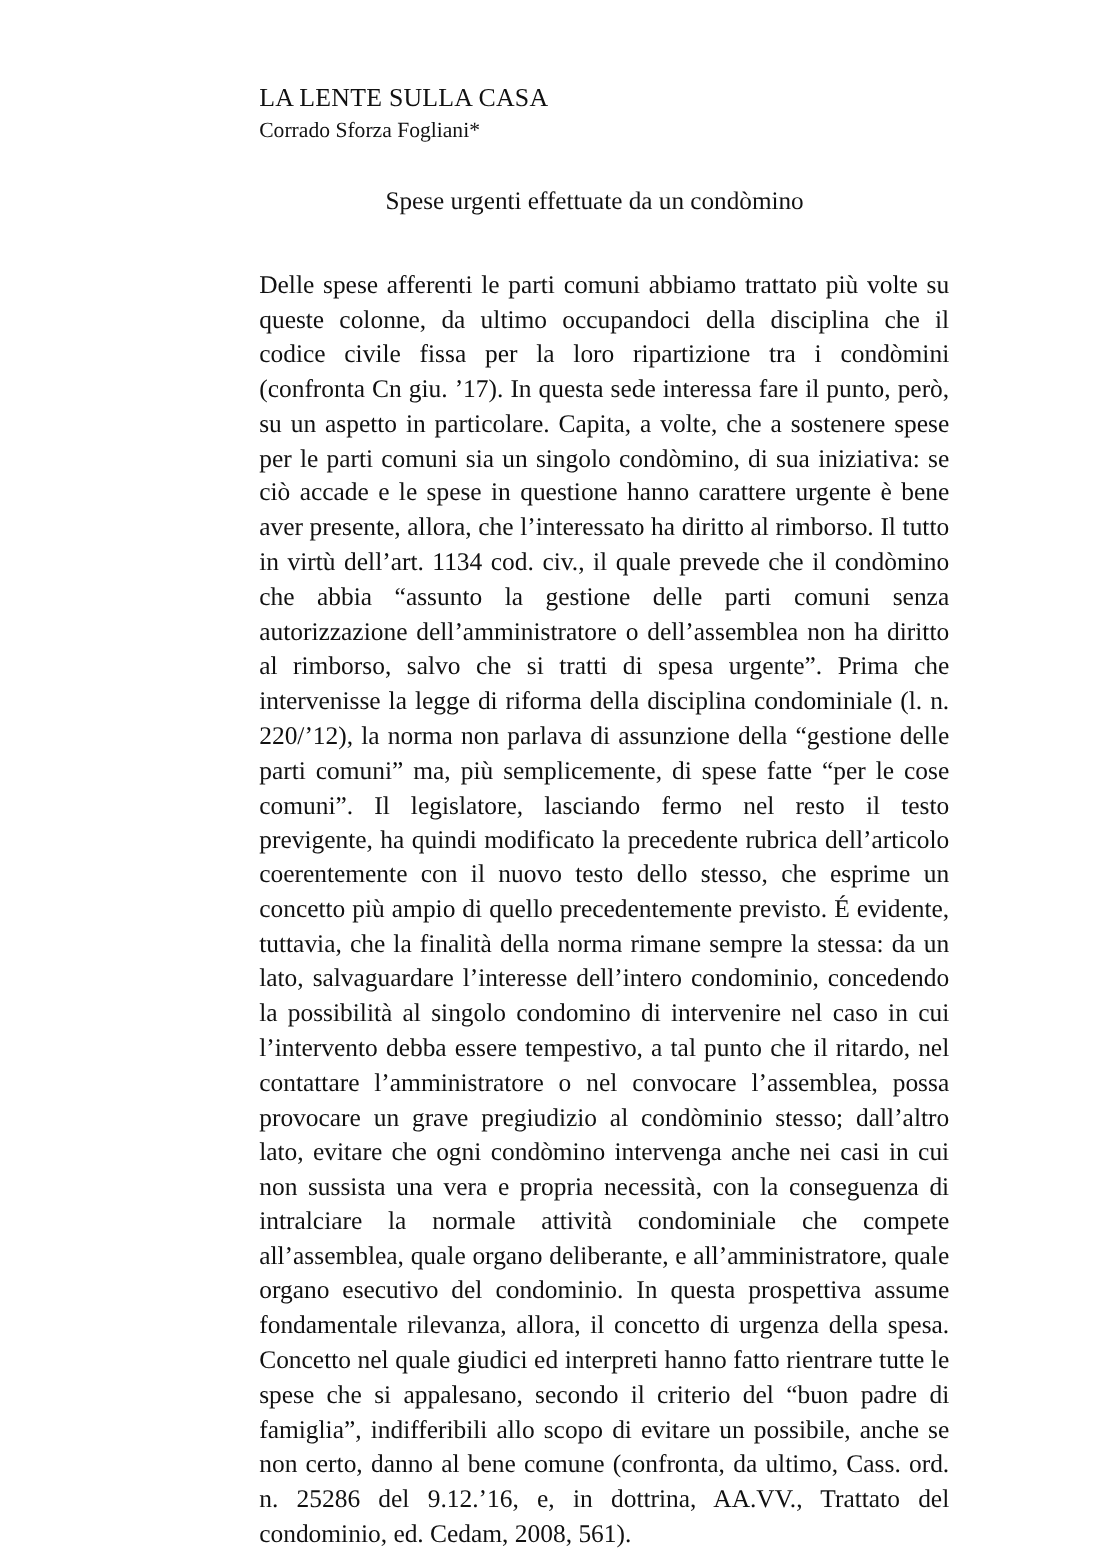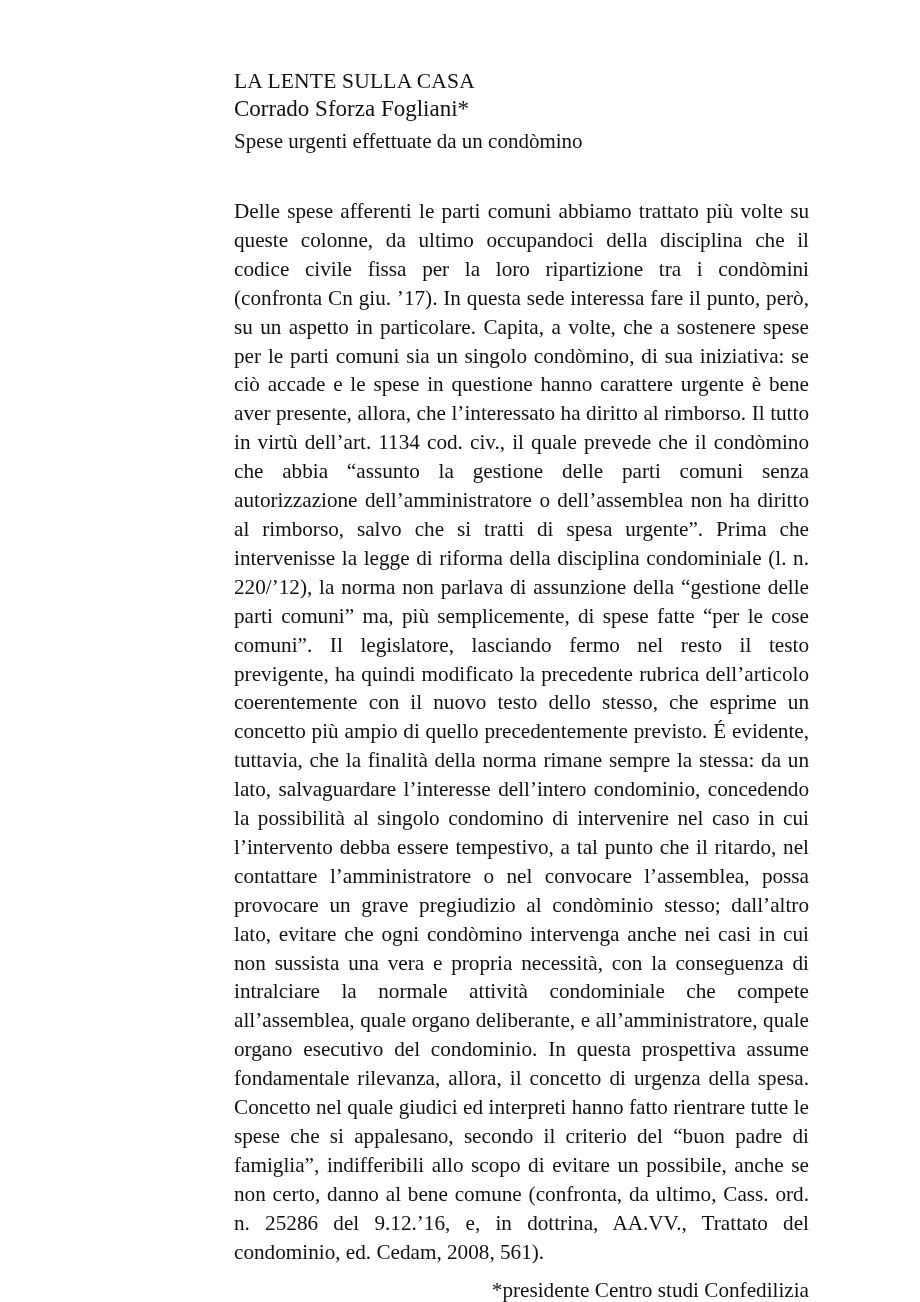--- a/index.html
+++ b/index.html
@@ -10,43 +10,44 @@
   body {
     width: 920px;
     height: 1302px;
     font-family: "Liberation Serif", "DejaVu Serif", serif;
     color: #111111;
     position: relative;
     overflow: hidden;
   }
   .page {
     position: absolute;
-    left: 234px;
+    left: 216px;
     top: 0;
     width: 575px;
     height: 942px;
   }
   .masthead {
     margin-top: 68px;
   }
   .masthead-title {
     font-size: 21.5px;
     line-height: 27px;
     letter-spacing: 0.2px;
     white-space: nowrap;
   }
   .masthead-author {
-    font-size: 23px;
+    font-size: 18px;
     line-height: 27px;
     white-space: nowrap;
   }
   .article-subtitle {
     font-size: 21px;
     line-height: 26px;
-    margin-top: 6px;
+    text-align: center;
+    margin-top: 32px;
     padding-right: 16px;
   }
   .article-body {
     margin-top: 43px;
     font-size: 21.2px;
     line-height: 28.9px;
     text-align: justify;
     text-justify: inter-word;
     hyphens: none;
   }

